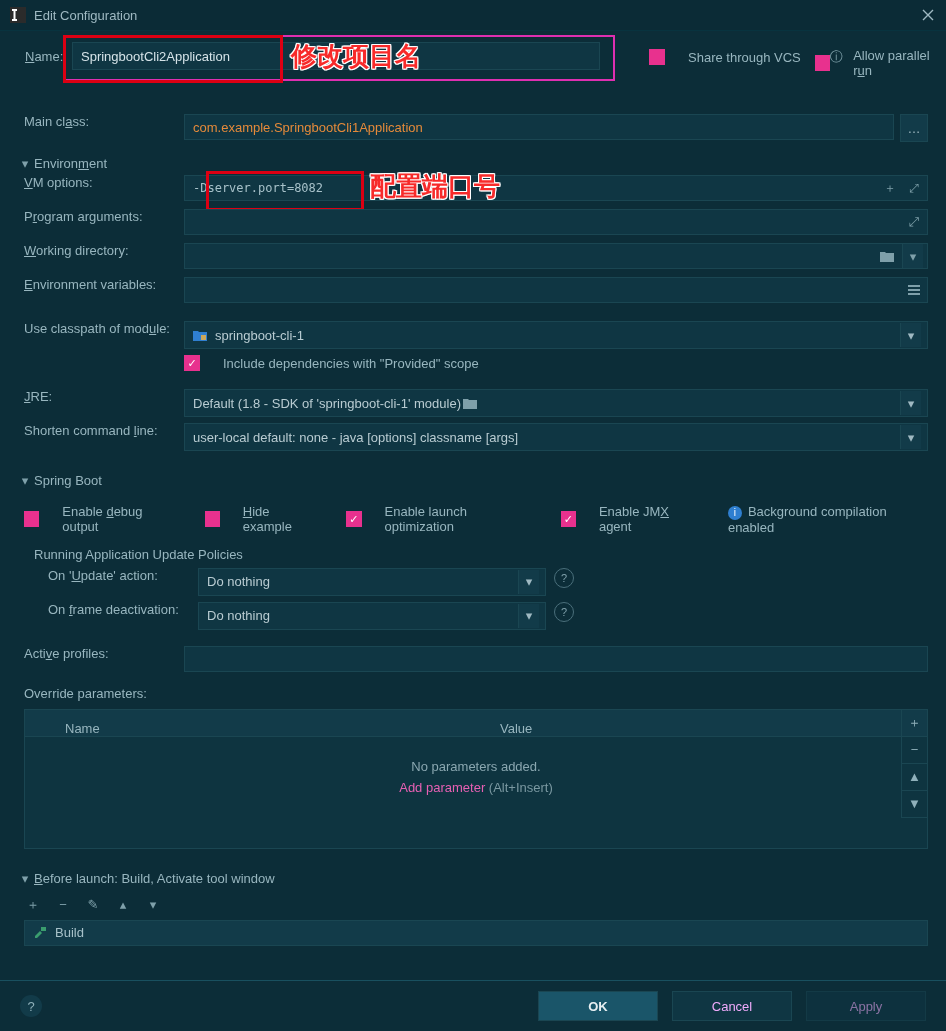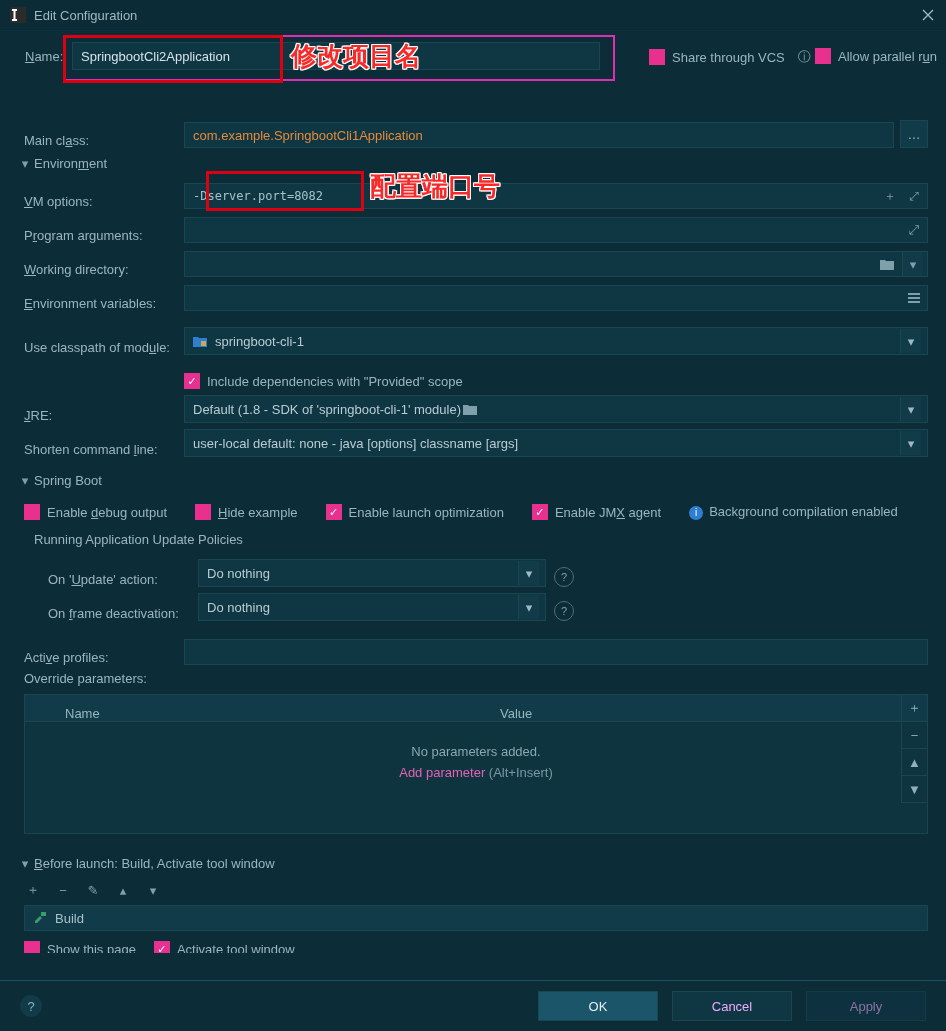--- a/index.html
+++ b/index.html
@@ -9,32 +9,32 @@
 .titlebar .title{flex:1;color:#9fb9c2}
 .titlebar .close{width:16px;height:16px;color:#9fb9c2;cursor:pointer;display:inline-flex;align-items:center;justify-content:center}
 .toprow{position:relative;height:50px}
 .name-label{position:absolute;left:25px;top:18px;color:#98b6bf}
 .name-label u{text-decoration:underline}
 .name-input{position:absolute;left:72px;top:11px;width:528px;height:28px;background:#0f3643;border:1px solid #1a4652;color:#d5e3e8;padding:0 8px;font-size:13px;box-sizing:border-box}
 .name-red{position:absolute;left:63px;top:4px;width:214px;height:42px;border:3px solid #dc0013;pointer-events:none}
 .name-pink{position:absolute;left:63px;top:4px;width:548px;height:42px;border:2px solid #de2fb1;pointer-events:none}
 .annot{position:absolute;color:#f72a2a;font-family:"SimHei","Microsoft YaHei",Arial;font-weight:700;font-size:26px;text-shadow:-1px 0 #fff,1px 0 #fff,0 -1px #fff,0 1px #fff,-1px -1px #fff,1px -1px #fff,-1px 1px #fff,1px 1px #fff}
 .annot.name{left:291px;top:8px}
-.chk{display:inline-flex;align-items:center;gap:7px;cursor:pointer}
+.chk{display:inline-flex;align-items:center;gap:23px;cursor:pointer}
 .chk .box{width:14px;height:14px;border:1px solid #4a6f7b;background:#0f3643;display:inline-flex;align-items:center;justify-content:center}
 .chk .box.pink{background:#e8318e;border-color:#e8318e}
 .chk .box.pink.checked:after{content:"✓";color:#fff;font-size:11px;line-height:1}
 .share{position:absolute;left:649px;top:17px}
 .help-icon{color:#7fa0aa;margin-left:6px}
 .allow{position:absolute;left:815px;top:17px}
 .tabs{display:flex;gap:22px;padding:6px 24px 0;border-bottom:1px solid #19505f}
 .tab{padding:6px 2px 10px;color:#8fb0ba;cursor:pointer}
 .tab.active{color:#c9dbe1;border-bottom:2px solid #4e9db3}
 .body{position:absolute;left:0;right:0;top:108px;bottom:78px;overflow:hidden;padding:6px 18px 0 24px}
-.row{display:flex;align-items:flex-end;min-height:34px}
+.row{display:flex;align-items:flex-start;min-height:34px}
 .lbl{width:160px;color:#98b6bf}
 .lbl u{text-decoration:underline}
 .fld{flex:1;display:flex;align-items:center;min-height:26px;background:#0f3643;border:1px solid #1a4652;color:#a7c1c9;padding:0 8px;position:relative;box-sizing:border-box}
 .fld .link{color:#e58a3a}
 .fld .icons{position:absolute;right:4px;top:0;bottom:0;display:flex;align-items:center;gap:6px;color:#7fa0aa}
 .iconbtn{width:18px;height:18px;display:inline-flex;align-items:center;justify-content:center;cursor:pointer;color:#7fa0aa}
 .ell{width:26px;height:26px;margin-left:6px;background:#123b49;border:1px solid #1a4652;display:inline-flex;align-items:center;justify-content:center;color:#9fb9c2;cursor:pointer}
 .section{color:#98b6bf;margin:8px 0 4px -4px}
 .section .twisty{display:inline-block;width:10px;text-align:center;color:#7fa0aa;margin-right:4px}
 .vm-red{position:absolute;border:3px solid #dc0013;pointer-events:none}
@@ -56,21 +56,21 @@
 .sidebtns{position:absolute;right:0;top:0;width:26px;display:flex;flex-direction:column;gap:0}
 .sidebtns .sb{height:26px;display:flex;align-items:center;justify-content:center;cursor:pointer;color:#8fb0ba;border-left:1px solid #1a4652;border-bottom:1px solid #1a4652}
 .before{margin-top:22px}
 .bl-tools{display:flex;gap:12px;padding:6px 0 6px 0;color:#8fb0ba}
 .bl-list{background:#123b49;border:1px solid #1a4652;height:24px;display:flex;align-items:center;padding:0 8px;gap:8px;color:#a7c1c9}
 .hammer-icon{color:#3a9d6e}
 .footer{position:absolute;left:0;right:0;bottom:0;height:50px;border-top:1px solid #19505f;display:flex;align-items:center;padding:0 20px;gap:14px}
 .footer .help2{width:22px;height:22px;border-radius:50%;background:#123b49;display:inline-flex;align-items:center;justify-content:center;color:#8fb0ba}
 .footer .spacer{flex:1}
 .btn{height:28px;min-width:82px;padding:0 18px;display:inline-flex;align-items:center;justify-content:center;border:1px solid #1a4652;background:#0f3643;color:#f0abfc;cursor:pointer}
-.btn.primary{background:#1a5569;color:#e6eef1;font-weight:400}
+.btn.primary{background:#1a5569;color:#e6eef1;font-weight:700}
 .btn.disabled{opacity:0.55;cursor:default}
 .folder-icon{color:#cda85a}
 svg{display:block}
 </style>
 </head>
 <body>
 
 <div class="dialog">
 
   <div class="titlebar">

